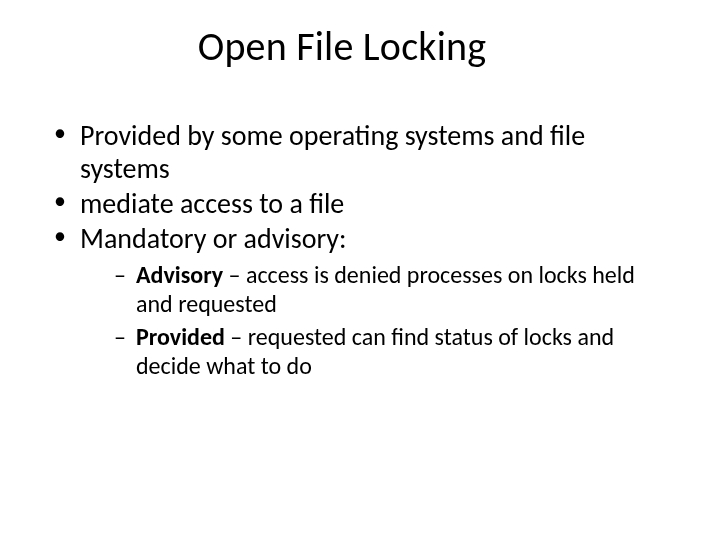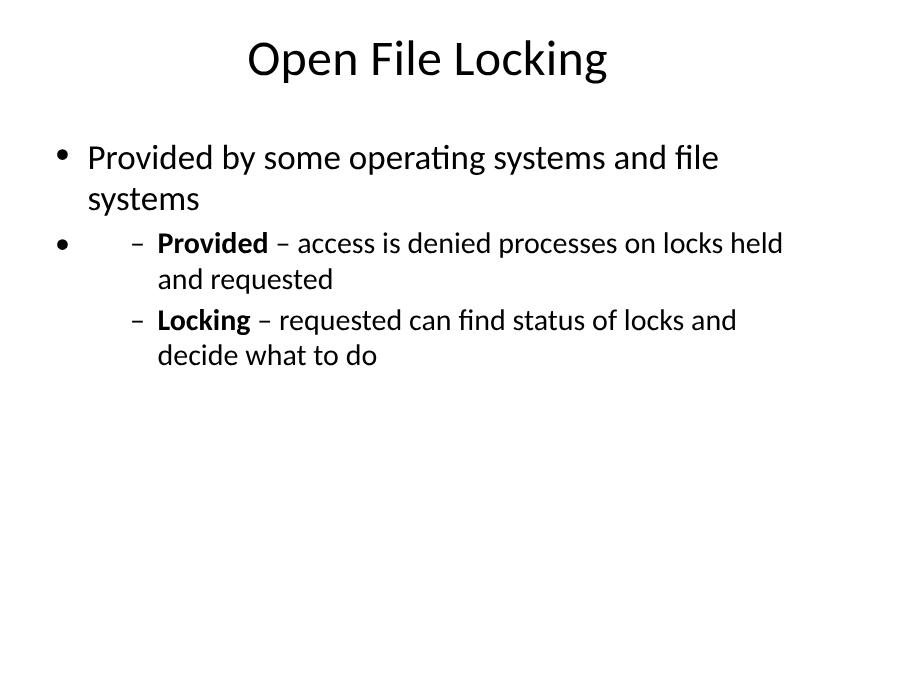--- a/index.html
+++ b/index.html
@@ -23,21 +23,21 @@
     font-weight: 400;
     padding-top: 22px;
     padding-bottom: 20px;
     letter-spacing: 0.2px;
   }
   .body {
     padding: 18px 36px 0 36px;
   }
   ul.level1 {
     list-style: none;
-    margin: 0;
+    margin: 10px;
     padding: 0;
   }
   ul.level1 > li {
     font-size: 28px;
     line-height: 1.18;
     padding-left: 34px;
     position: relative;
     margin-bottom: 2px;
   }
   ul.level1 > li::before {
@@ -68,21 +68,23 @@
   .b { font-weight: 700; }
 </style>
 </head>
 <body>
 
 <div class="slide">
   <div class="title">Open File Locking</div>
   <div class="body">
     <ul class="level1">
       <li>Provided by some operating systems and file systems</li>
+      <li>mediate access to a file</li>
       <li>
+        <span>Mandatory or advisory:</span>
         <ul class="level2">
-          <li><span class="b">Provided</span><span> – access is denied processes on locks held and requested</span></li>
-          <li><span class="b">Locking</span><span> – requested can find status of locks and decide what to do</span></li>
+          <li><span class="b">Advisory</span><span> – access is denied processes on locks held and requested</span></li>
+          <li><span class="b">Provided</span><span> – requested can find status of locks and decide what to do</span></li>
         </ul>
       </li>
     </ul>
   </div>
 </div>
 
 </body></html>

